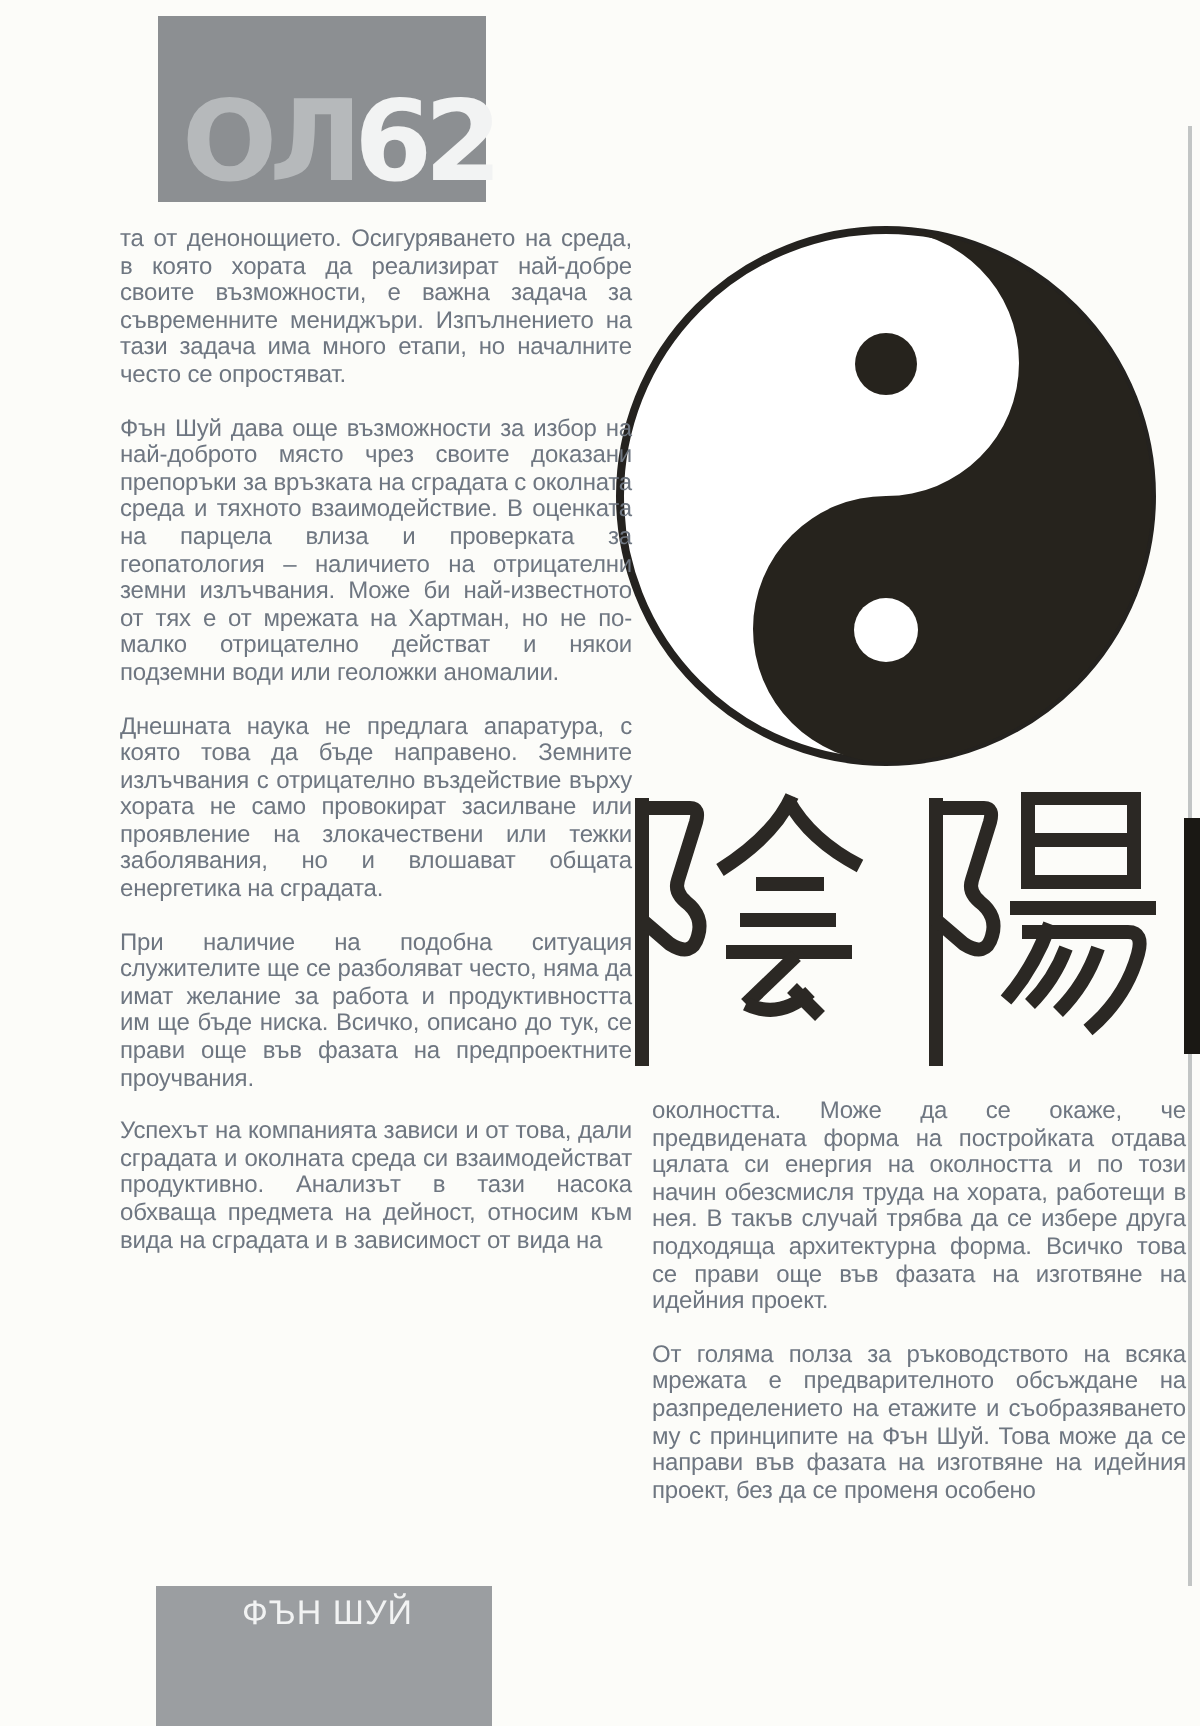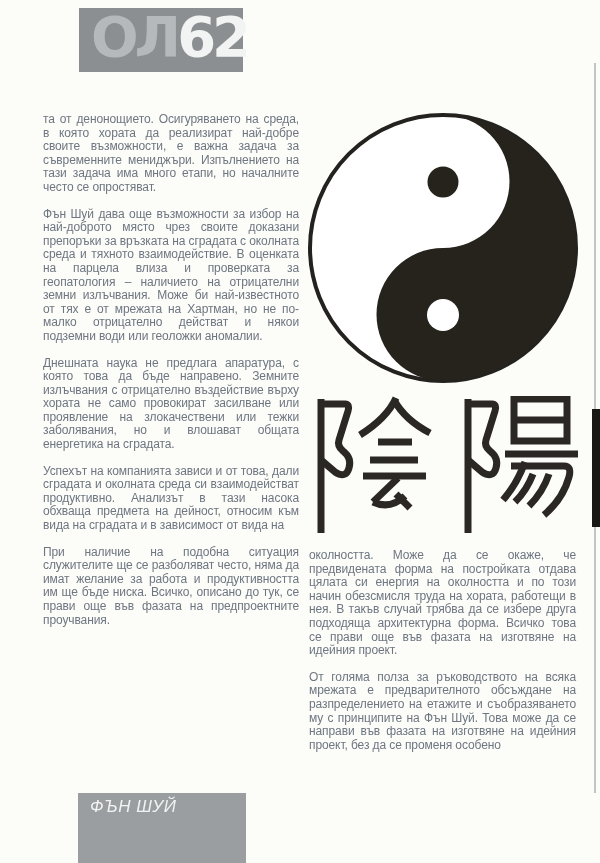--- a/index.html
+++ b/index.html
@@ -3,54 +3,54 @@
 <meta charset="utf-8">
 <style>
   html,body{margin:0;padding:0;background:#e8e8e6;}
   .page{
     position:relative;width:600px;height:863px;margin:0 auto;
     background:#fcfcf9;overflow:hidden;
     font-family:"Liberation Sans",sans-serif;
   }
   
   .masthead{
-    position:absolute;left:79px;top:8px;width:164px;height:64px;
+    position:absolute;left:79px;top:8px;width:164px;height:93px;
     background:#8c8f92;
-    display:flex;
+    display:flex;align-items:flex-end;
     padding:0 0 0 12px;box-sizing:border-box;
   }
   .logo{
     font-family:"DejaVu Sans",sans-serif;font-weight:bold;
     font-size:56px;line-height:58px;letter-spacing:-4px;white-space:nowrap;
   }
   .logo .lg-a{color:#b6b9bb;}
   .logo .lg-b{color:#f2f3f3;}
   
   .yinyang{position:absolute;left:293px;top:98px;width:300px;height:300px;}
   .hanzi{position:absolute;left:308px;top:396px;width:272px;height:150px;}
   .sr-only{
     position:absolute;width:1px;height:1px;overflow:hidden;
     clip:rect(0 0 0 0);white-space:nowrap;
   }
   
   .col{
     position:absolute;color:#6e7681;font-size:12px;line-height:13.6px;
-    text-align:justify;letter-spacing:-0.1px;
+    text-align:justify;letter-spacing:-0.1px;margin-left:17px;
   }
   .col p{margin:0 0 13px 0;}
   .col p:last-child{margin-bottom:0;}
   .col-left{left:43px;top:113px;width:256px;}
   .col-right{left:309px;top:549px;width:267px;}
   
   .edge-rule{position:absolute;left:594px;top:63px;width:2px;height:730px;background:#c2c5c5;}
   .edge-bar{position:absolute;left:592px;top:409px;width:8px;height:118px;background:#1a1814;}
   
   .footer-box{
     position:absolute;left:78px;top:793px;width:168px;height:70px;
-    background:#9b9ea1;box-sizing:border-box;padding:3px 0 0 12px;font-style:italic;
+    background:#9b9ea1;box-sizing:border-box;padding:3px 0 0 43px;
   }
   .footer-title{
     color:#f2f3f3;font-size:17px;letter-spacing:0.5px;line-height:22px;
     font-family:"Liberation Sans",sans-serif;
   }
   svg .ink{stroke:#2b2824;stroke-width:7;fill:none;stroke-linecap:butt;}
 </style>
 </head>
 <body>
 
@@ -102,22 +102,22 @@
     </svg>
   </div>
 
   <div class="edge-rule"></div>
   <div class="edge-bar"></div>
 
   <div class="col col-left">
     <p>та от денонощието. Осигуряването на среда, в която хората да реализират най-добре своите възможности, е важна задача за съвременните мениджъри. Изпълнението на тази задача има много етапи, но началните често се опростяват.</p>
     <p>Фън Шуй дава още възможности за избор на най-доброто място чрез своите доказани препоръки за връзката на сградата с околната среда и тяхното взаимодействие. В оценката на парцела влиза и проверката за геопатология – наличието на отрицателни земни излъчвания. Може би най-известното от тях е от мрежата на Хартман, но не по-малко отрицателно действат и някои подземни води или геоложки аномалии.</p>
     <p>Днешната наука не предлага апаратура, с която това да бъде направено. Земните излъчвания с отрицателно въздействие върху хората не само провокират засилване или проявление на злокачествени или тежки заболявания, но и влошават общата енергетика на сградата.</p>
+    <p>При наличие на подобна ситуация служителите ще се разболяват често, няма да имат желание за работа и продуктивността им ще бъде ниска. Всичко, описано до тук, се прави още във фазата на предпроектните проучвания.</p>
     <p>Успехът на компанията зависи и от това, дали сградата и околната среда си взаимодействат продуктивно. Анализът в тази насока обхваща предмета на дейност, относим към вида на сградата и в зависимост от вида на</p>
-    <p>При наличие на подобна ситуация служителите ще се разболяват често, няма да имат желание за работа и продуктивността им ще бъде ниска. Всичко, описано до тук, се прави още във фазата на предпроектните проучвания.</p>
   </div>
 
   <div class="col col-right">
     <p>околността. Може да се окаже, че предвидената форма на постройката отдава цялата си енергия на околността и по този начин обезсмисля труда на хората, работещи в нея. В такъв случай трябва да се избере друга подходяща архитектурна форма. Всичко това се прави още във фазата на изготвяне на идейния проект.</p>
     <p>От голяма полза за ръководството на всяка мрежата е предварителното обсъждане на разпределението на етажите и съобразяването му с принципите на Фън Шуй. Това може да се направи във фазата на изготвяне на идейния проект, без да се променя особено</p>
   </div>
 
   <div class="footer-box">
     <div class="footer-title">ФЪН ШУЙ</div>
   </div>

